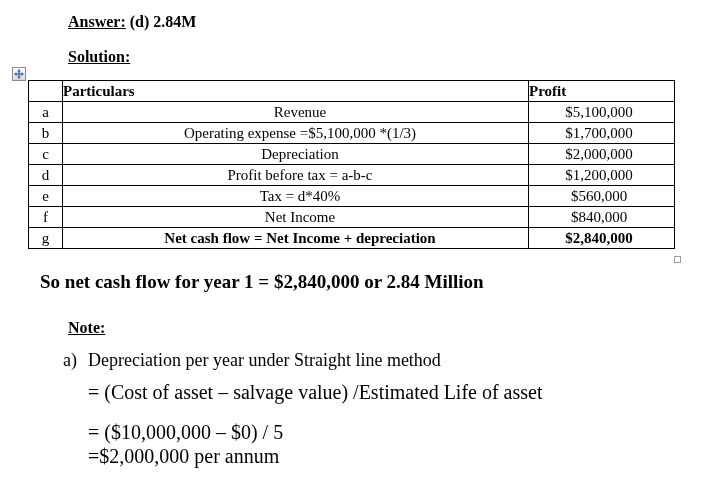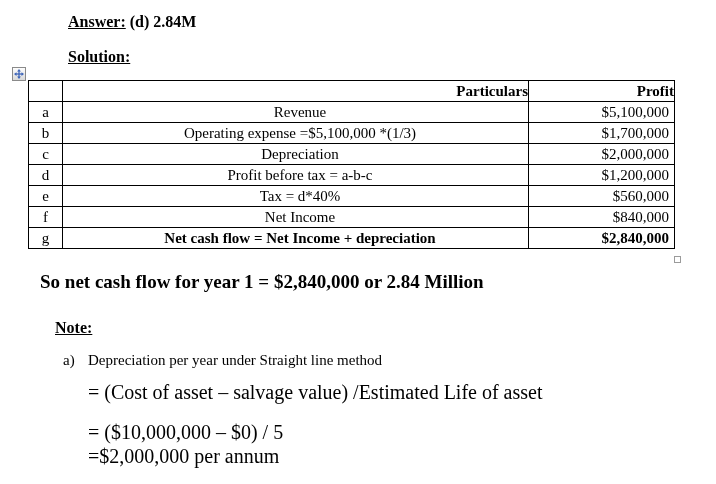--- a/index.html
+++ b/index.html
@@ -34,37 +34,37 @@
   }
   .calc-table th, .calc-table td {
     border: 1px solid #000000;
     font-size: 15px;
     height: 21px;
     padding: 0;
     line-height: 19px;
     overflow: hidden;
     white-space: nowrap;
   }
-  .calc-table th { font-weight: bold; text-align: right; margin-left: 32px; }
+  .calc-table th { font-weight: bold; text-align: left; margin-left: 32px; }
   .calc-table td.key { text-align: center; }
   .calc-table td.part { padding-left: 9px; text-align: center; }
-  .calc-table td.amt { padding-right: 5px; text-align: right; }
+  .calc-table td.amt { padding-right: 5px; text-align: center; }
   .calc-table tr.bold-row td.part,
   .calc-table tr.bold-row td.amt { font-weight: bold; }
 
   
   .resize-handle {
     left: 674px; top: 256px; width: 7px; height: 7px;
     border: 1px solid #9b9b9b;
     background: #ffffff;
   }
 
   .summary-line { left: 40px; top: 272px; font-weight: bold; font-size: 19px; line-height: 20px; }
-  .note-label   { left: 27px; top: 318px; }
-  .note-item    { left: 63px; top: 350px; font-size: 15px; line-height: 20px; }
+  .note-label   { left: 40px; top: 318px; }
+  .note-item    { left: 63px; top: 350px; font-size: 18px; line-height: 20px; }
   .note-item .marker { display: inline-block; width: 25px; }
   .eq-line      { left: 88px; font-size: 20px; line-height: 20px; }
   .eq-1 { top: 382px; }
   .eq-2 { top: 422px; }
   .eq-3 { top: 446px; }
 
   .answer-line   { left: 40px; top: 12px; }
   .solution-line { left: 40px; top: 47px; }
 </style>
 </head>

